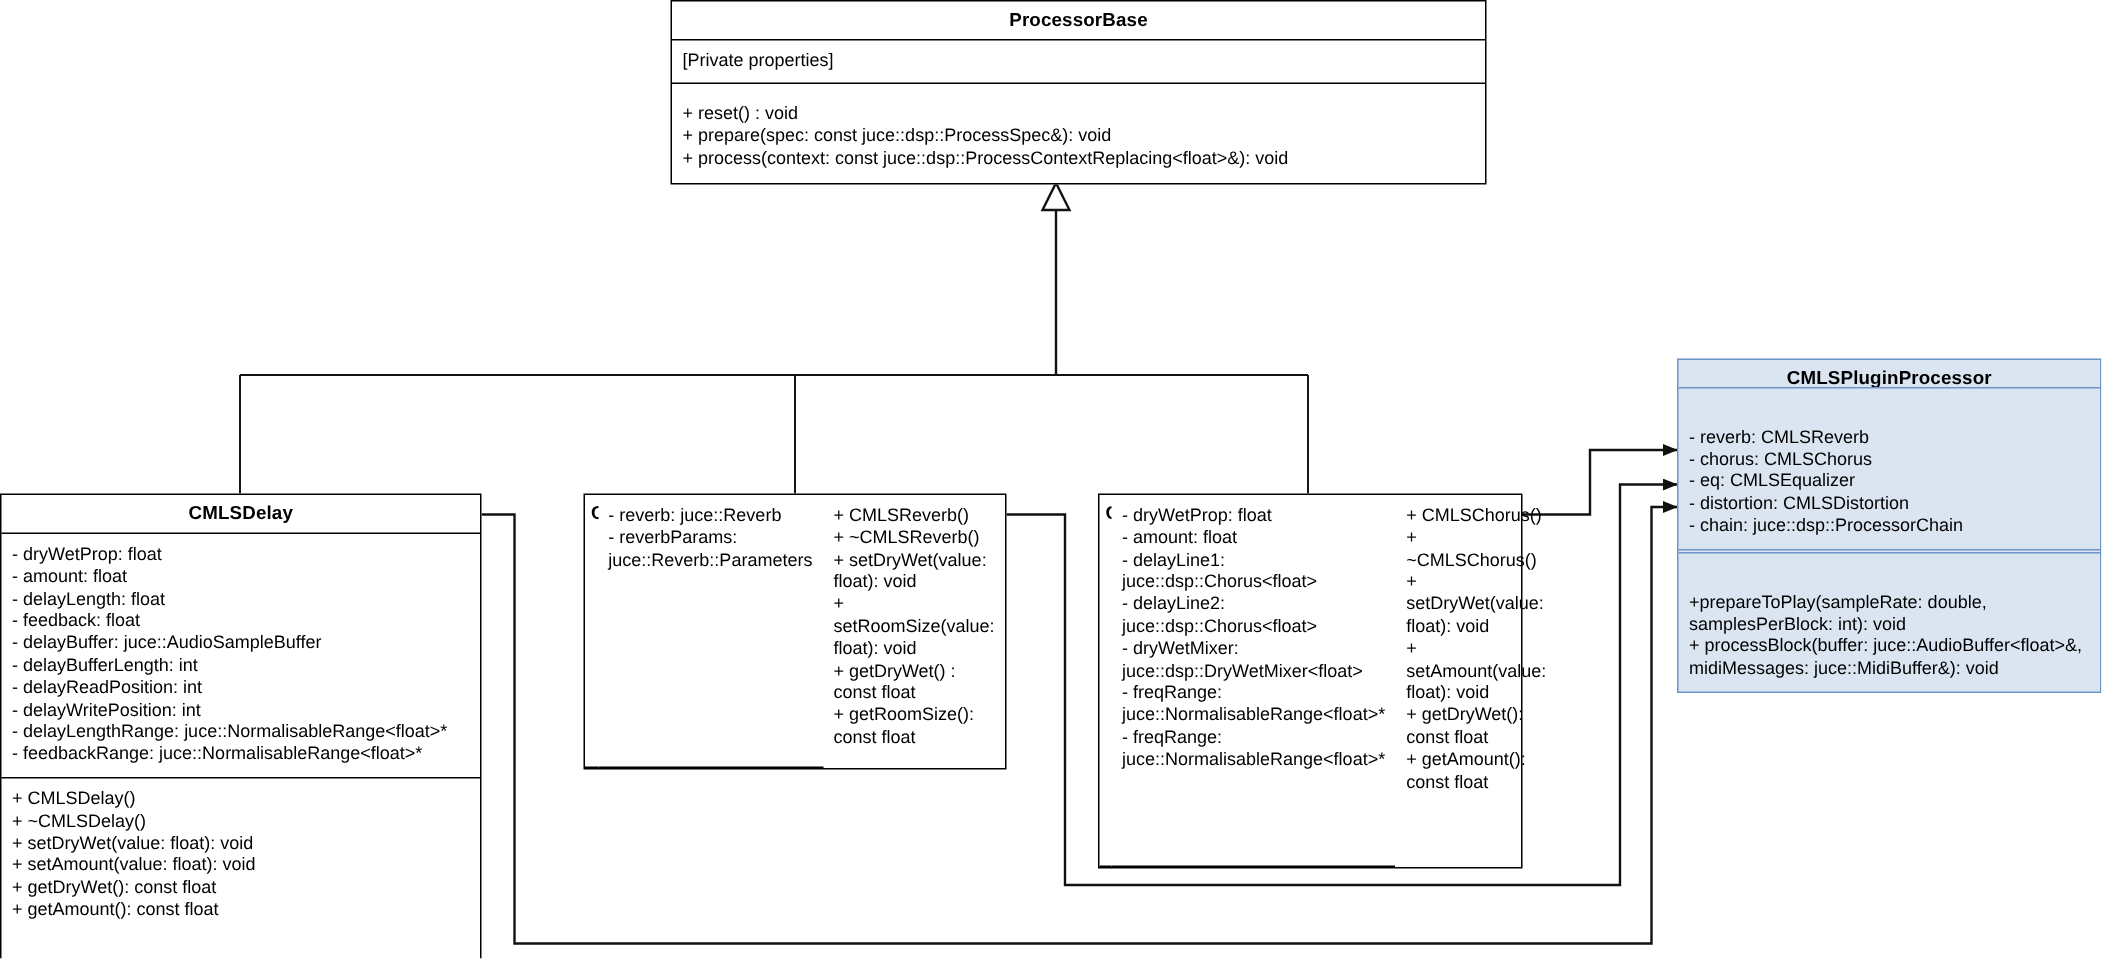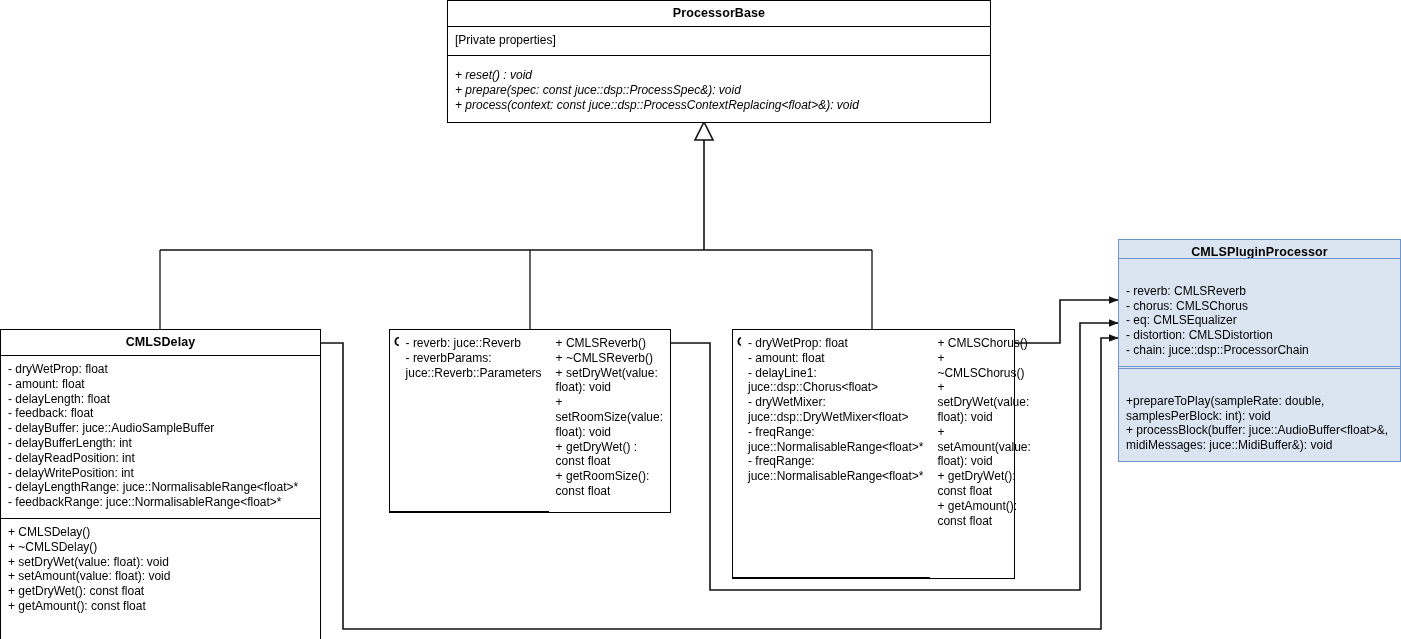--- a/index.html
+++ b/index.html
@@ -66,21 +66,20 @@
   .uml-section.dbl {
     border-bottom: 3px double #6f94c8;
   }
   .uml-section .row {
     font-size: 12px;
     line-height: 14.8px;
     color: #000000;
     white-space: pre-wrap;
   }
   .uml-section .row.ital {
-    font-style: italic;
   }
   .uml-section.spacer-top {
     padding-top: 12px;
   }
   .grow {
     flex: 1;
   }
 </style>
 </head>
 <body>
@@ -167,20 +166,21 @@
       <div class="row">+ getRoomSize(): const float</div>
     </div>
   </div>
 
   <div class="uml-class" style="left:732px; top:329px; width:283px; height:250px; display:flex; flex-direction:row;">
     <div class="uml-title">CMLSChorus</div>
     <div class="uml-section">
       <div class="row">- dryWetProp: float</div>
       <div class="row">- amount: float</div>
       <div class="row">- delayLine1: juce::dsp::Chorus&lt;float&gt;</div>
+      <div class="row">- delayLine2: juce::dsp::Chorus&lt;float&gt;</div>
       <div class="row">- dryWetMixer: juce::dsp::DryWetMixer&lt;float&gt;</div>
       <div class="row">- freqRange: juce::NormalisableRange&lt;float&gt;*</div>
       <div class="row">- freqRange: juce::NormalisableRange&lt;float&gt;*</div>
     </div>
     <div class="uml-section last grow">
       <div class="row">+ CMLSChorus()</div>
       <div class="row">+ ~CMLSChorus()</div>
       <div class="row">+ setDryWet(value: float): void</div>
       <div class="row">+ setAmount(value: float): void</div>
       <div class="row">+ getDryWet(): const float</div>

